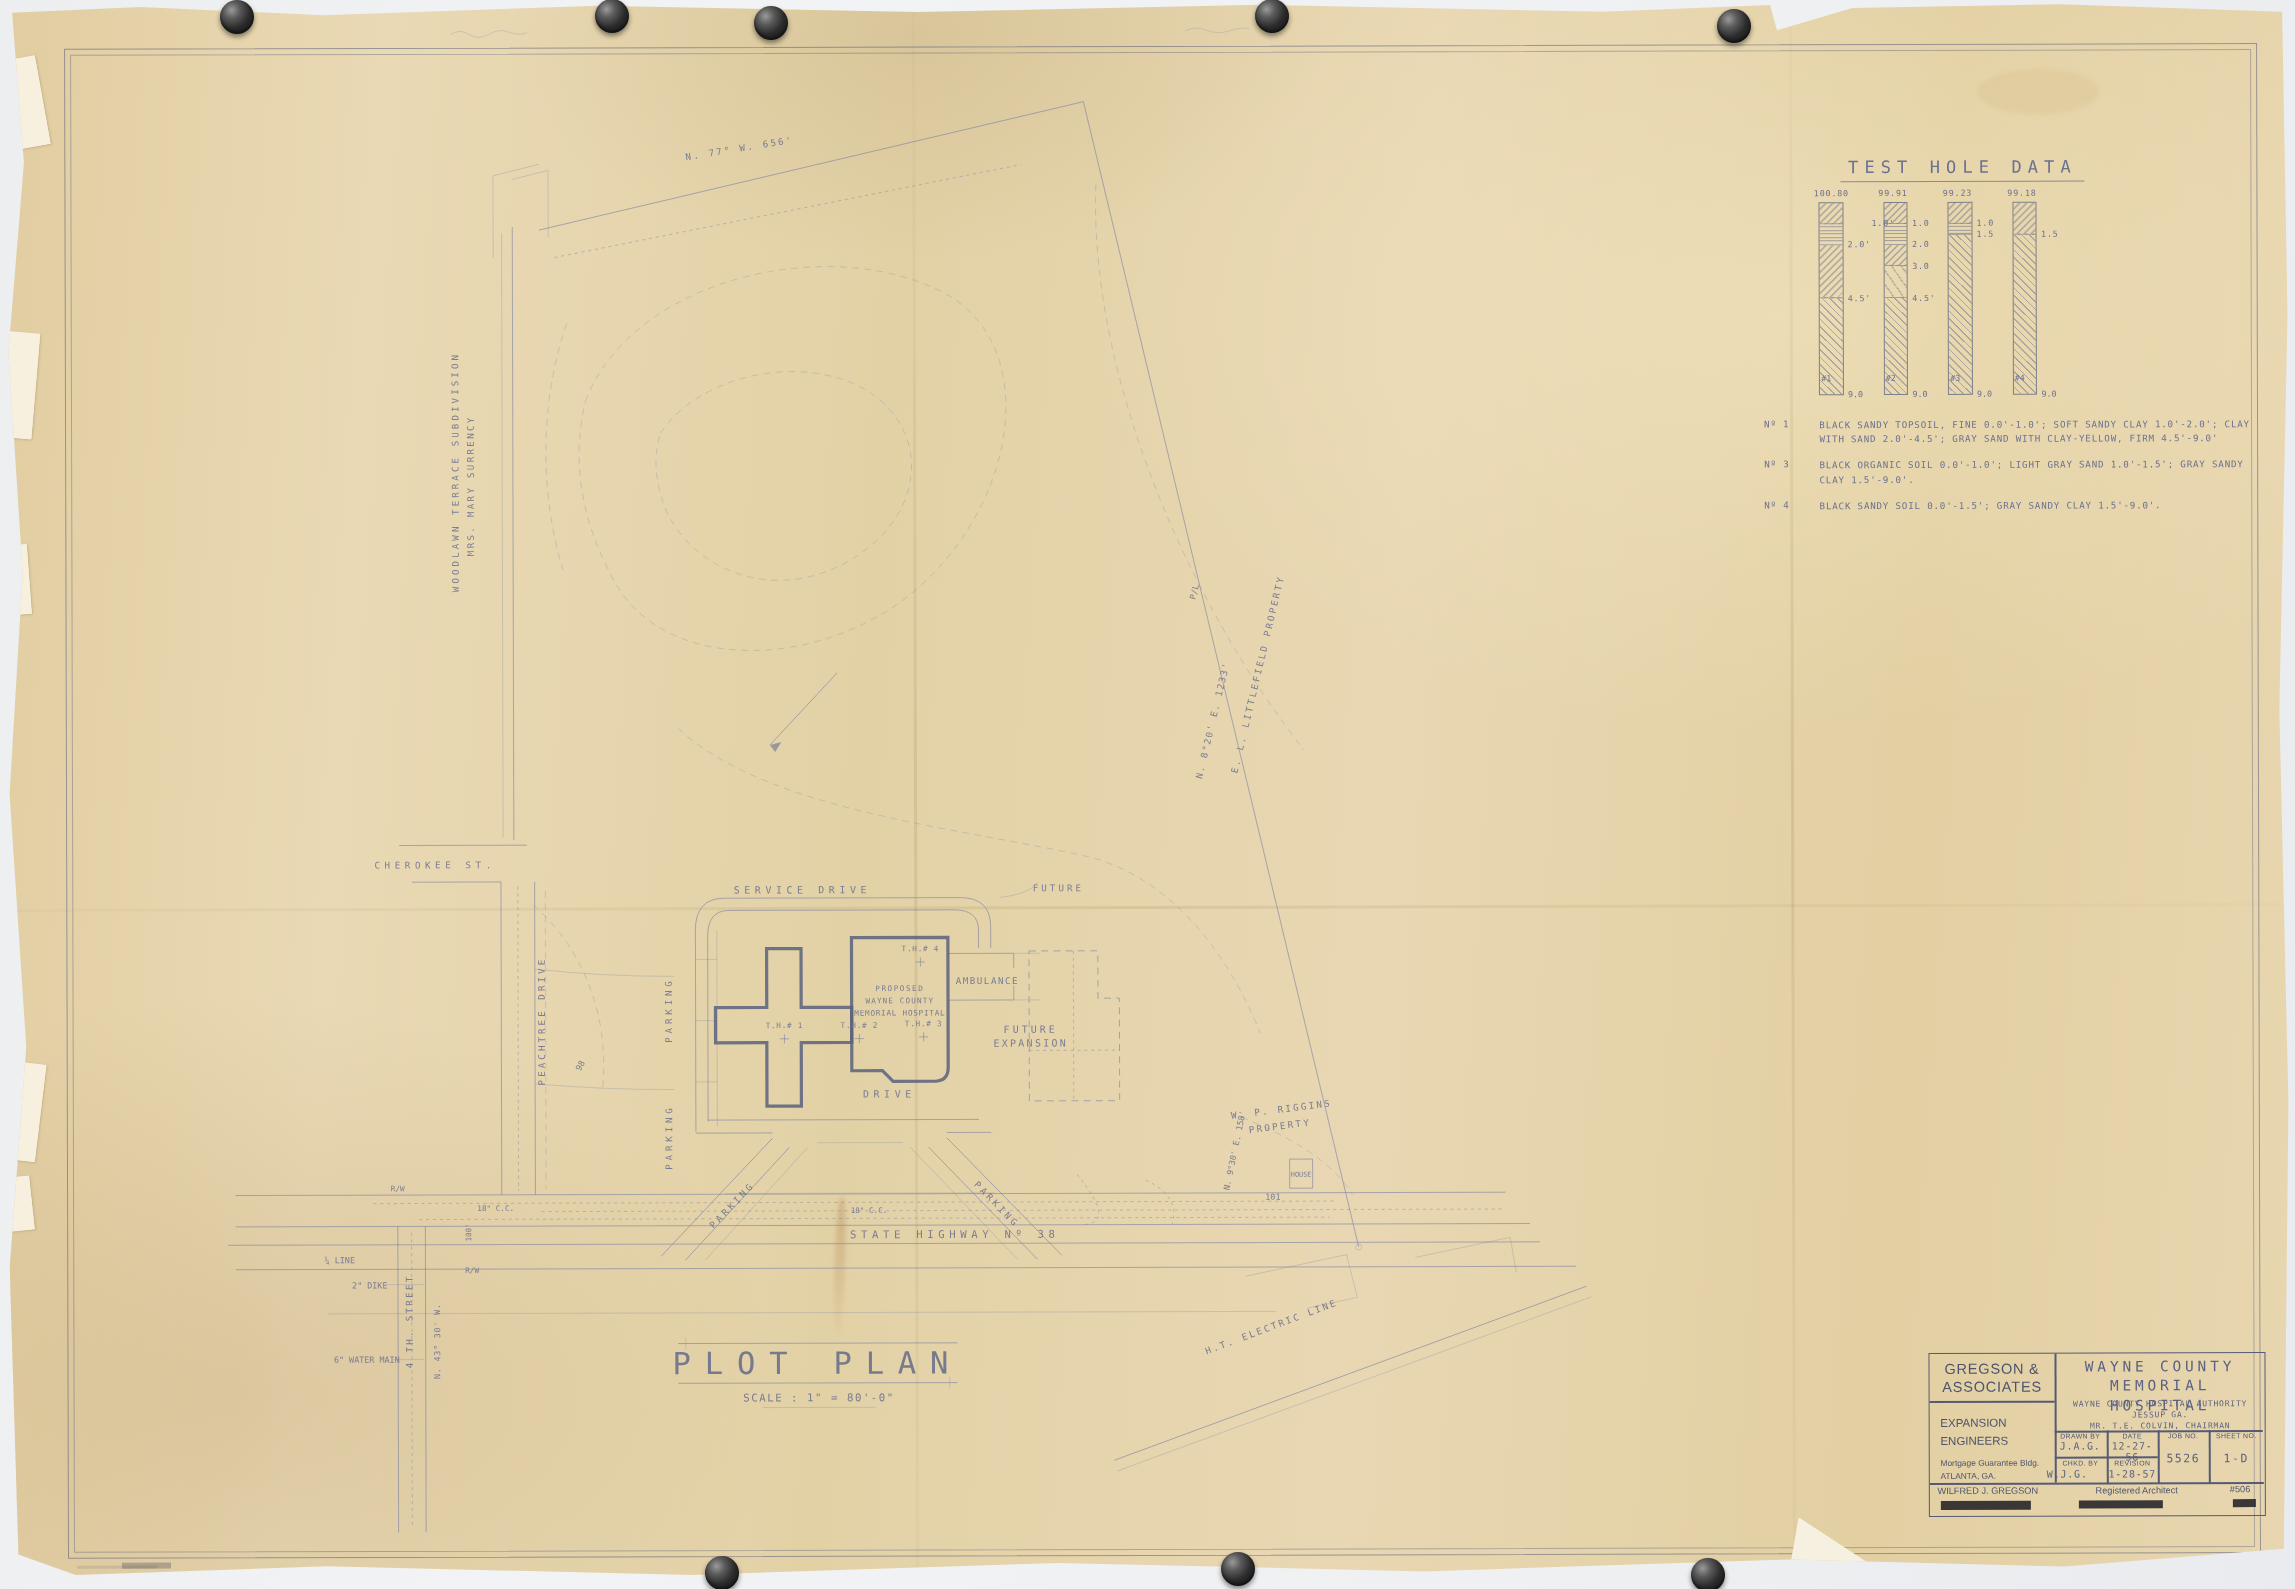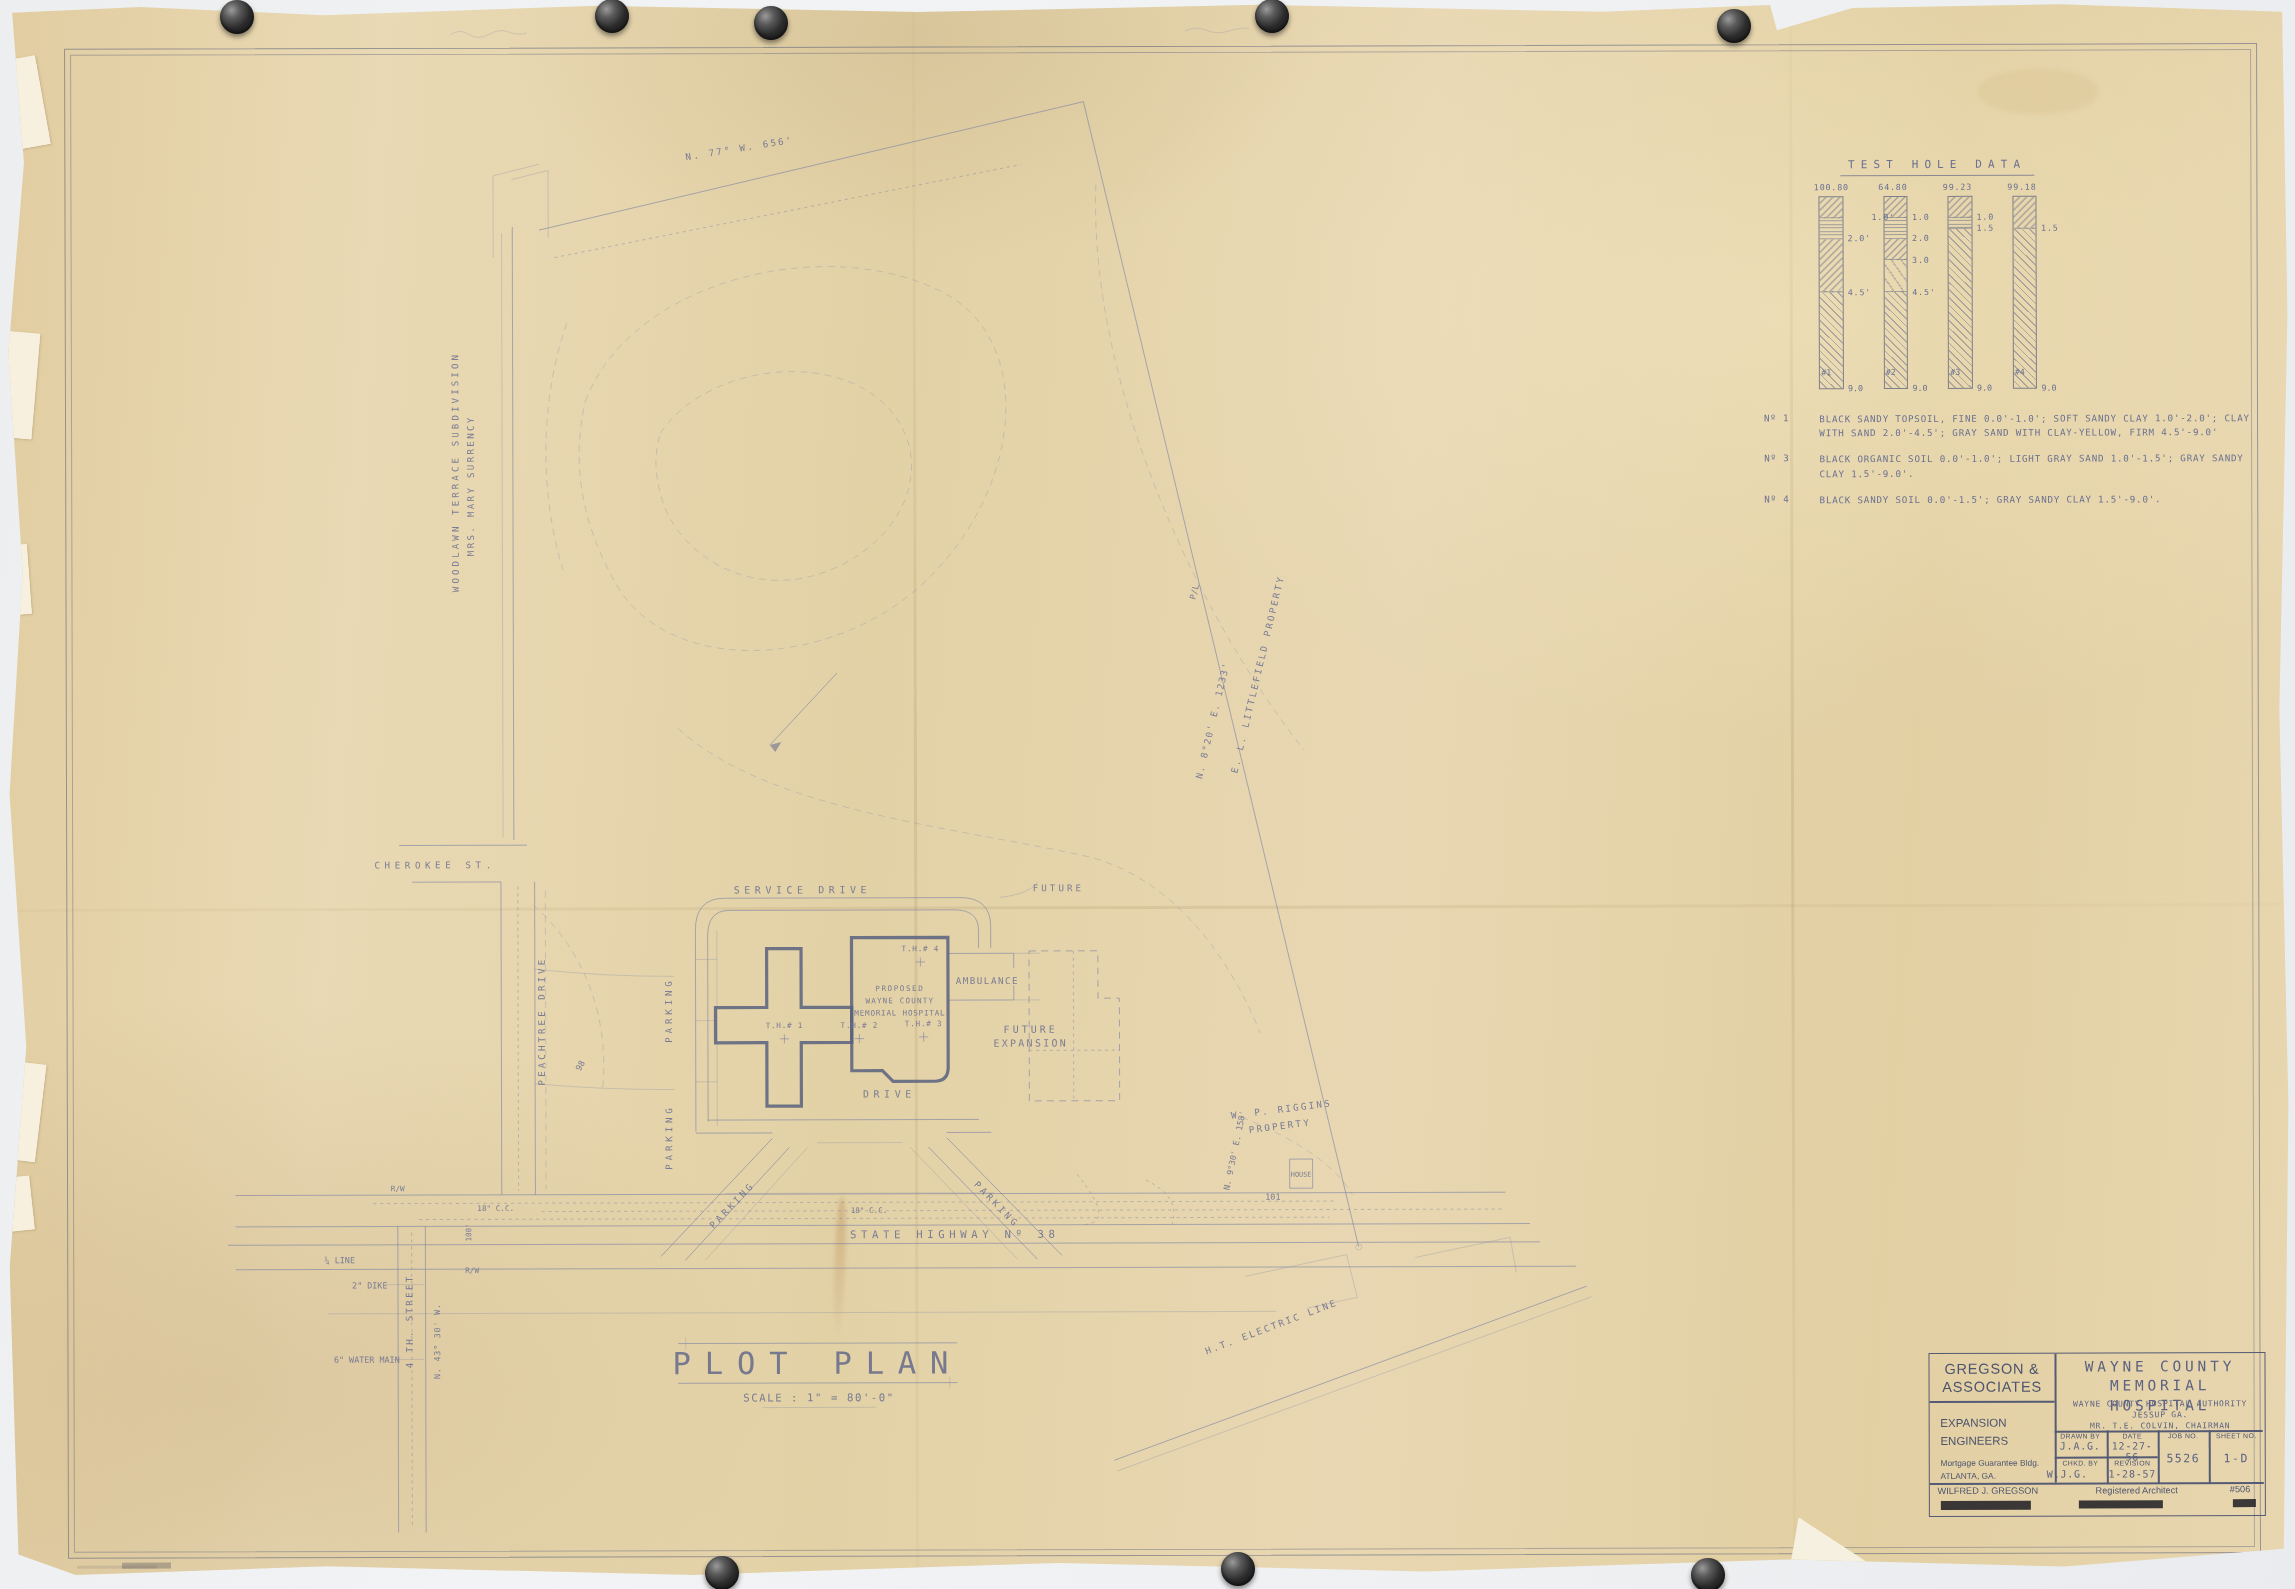--- a/index.html
+++ b/index.html
@@ -56,21 +56,21 @@
   .ln-thin{stroke:#7c83a3;stroke-opacity:.42;fill:none;stroke-width:.9px;}
   .dash{stroke-dasharray:9 7;}
   .dashf{stroke-dasharray:4 5;stroke-opacity:.45;}
   .bld{stroke:#59617f;stroke-opacity:.85;fill:none;stroke-width:4.2px;}
   text.t{font-family:"DejaVu Sans Mono",monospace;fill:var(--ink);fill-opacity:.88;}
   text.t-big{font-family:"DejaVu Sans Mono",monospace;fill:#646a8a;fill-opacity:.85;}
   .scribble{stroke:#8087a0;stroke-opacity:.28;fill:none;stroke-width:1.2px;}
 
   
   .testhole{position:absolute;left:1760px;top:157px;width:505px;color:var(--ink);}
-  .th-title{display:inline-block;margin-left:77px;font-size:11px;letter-spacing:6.1px;
+  .th-title{display:inline-block;margin-left:77px;font-size:17px;letter-spacing:6.1px;
     padding:0 7.7px 3.8px 7.7px;border-bottom:1.1px solid rgba(100,106,135,.7);}
   .th-cols{display:flex;gap:40px;padding-top:20px;margin-left:55px;}
   .th-col{position:relative;width:24.5px;height:193px;}
   .th-elev{position:absolute;top:-13.8px;left:-4.6px;font-size:8.4px;letter-spacing:0.8px;}
   .th-bar{width:100%;height:100%;border:1.1px solid rgba(90,97,125,.75);display:flex;flex-direction:column;}
   .th-seg{width:100%;border-bottom:0.8px solid rgba(100,106,135,.5);}
   .th-seg:last-child{border-bottom:none;}
   .p-diag-down{background:repeating-linear-gradient(135deg,transparent 0 3.8px,rgba(100,106,135,.5) 3.8px 5px);}
   .p-diag-up{background:repeating-linear-gradient(45deg,transparent 0 4.2px,rgba(100,106,135,.45) 4.2px 5.4px);}
   .p-horizontal{background:repeating-linear-gradient(180deg,transparent 0 2.4px,rgba(100,106,135,.55) 2.4px 3.5px);}
@@ -302,21 +302,21 @@
               <div class="th-seg p-diag-down" style="height: 27.7778%;"></div>
               <div class="th-seg p-diag-up" style="height: 50%;"></div>
             </div>
             <div class="th-mark" style="top: 16px; margin-left: 24px;">1.0'</div>
             <div class="th-mark" style="top: 37px;">2.0'</div>
             <div class="th-mark" style="top: 91px;">4.5'</div>
             <div class="th-bottom">9.0</div>
             <div class="th-id">#1</div>
           </div>
           <div class="th-col">
-            <div class="th-elev">64.80</div>
+            <div class="th-elev">99.91</div>
             <div class="th-bar">
               <div class="th-seg p-diag-down" style="height: 11.1111%;"></div>
               <div class="th-seg p-horizontal" style="height: 11.1111%;"></div>
               <div class="th-seg p-diag-down" style="height: 11.1111%;"></div>
               <div class="th-seg p-diag-sparse" style="height: 16.6667%;"></div>
               <div class="th-seg p-diag-up" style="height: 50%;"></div>
             </div>
             <div class="th-mark" style="top: 16px;">1.0</div>
             <div class="th-mark" style="top: 37px;">2.0</div>
             <div class="th-mark" style="top: 59px;">3.0</div>

